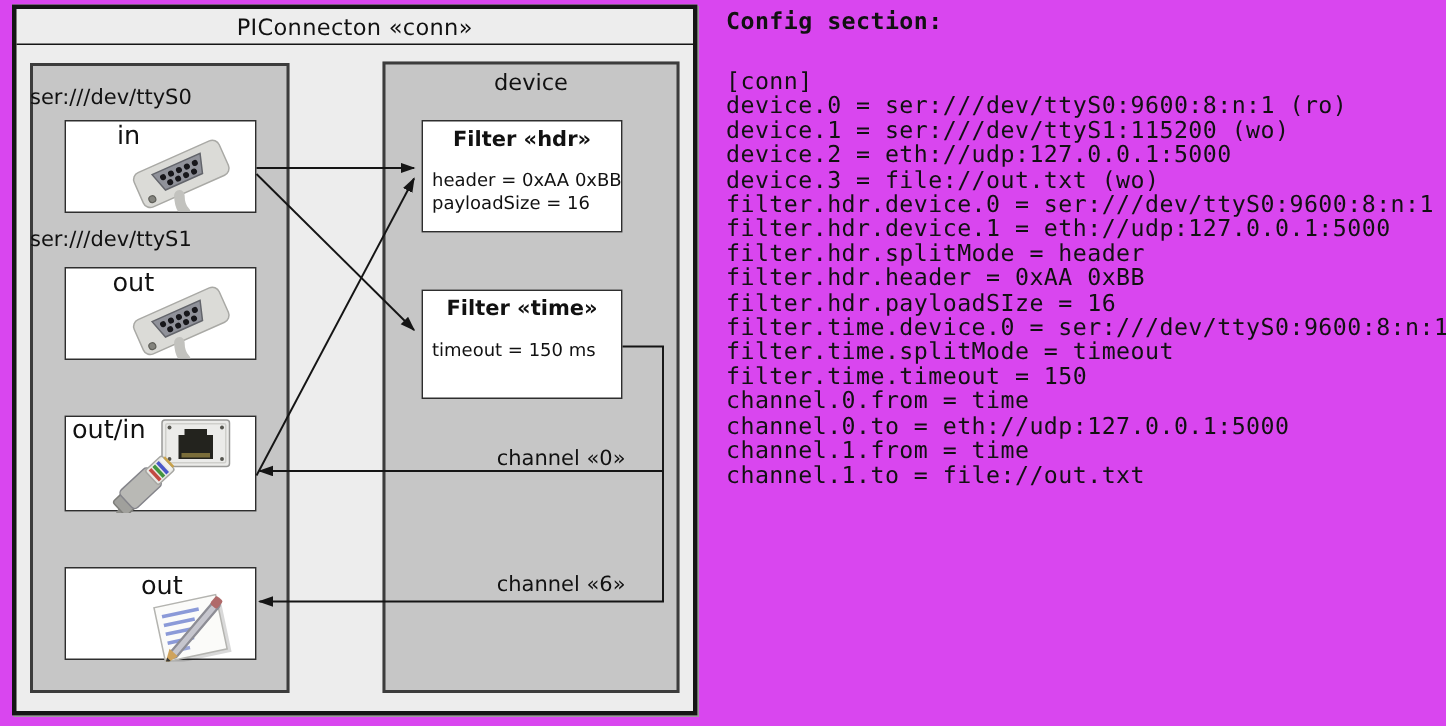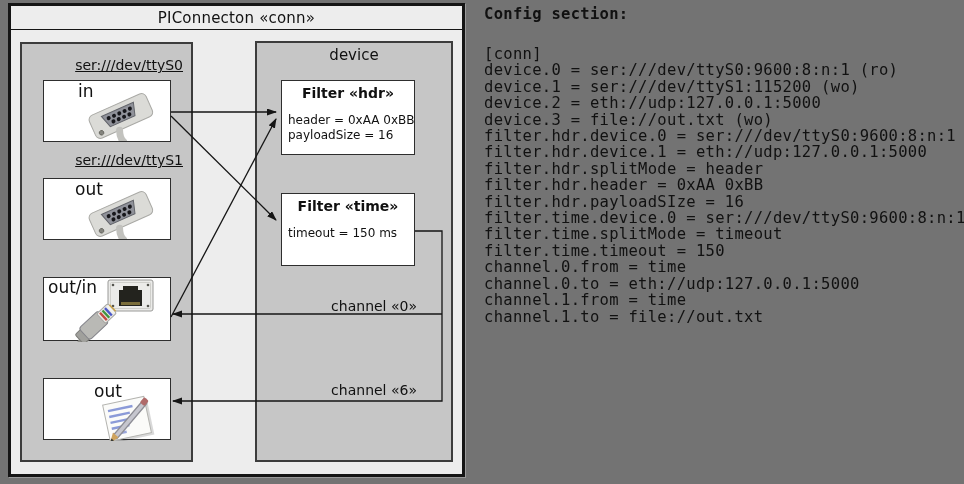--- a/index.html
+++ b/index.html
@@ -1,19 +1,19 @@
 <!DOCTYPE html>
 <html><head>
 <meta charset="utf-8">
 <style>
   * { margin:0; padding:0; box-sizing:border-box; }
   html,body { background:#ffffff; }
   #stage {
     position:relative; width:964px; height:484px;
-    background:#737373; overflow:hidden;
+    background:#d946ef; overflow:hidden;
     font-family:"DejaVu Sans", sans-serif; color:#111;
   }
   .abs { position:absolute; }
 
   
   #outer {
     left:8px; top:3px; width:457px; height:474px;
     background:#ededed; border:3px solid #151515;
     box-shadow:1px 1px 0 #9a9a9a;
   }
@@ -23,21 +23,21 @@
   }
   #title-sep { left:11px; top:29px; width:451px; height:1px; background:#151515; }
 
   .panel {
     background:#c6c6c6; border:2px solid #3c3c3c;
   }
   #devices-panel { left:20px; top:42px; width:173px; height:420px; }
   #filters-panel { left:255px; top:41px; width:198px; height:421px; }
   #filters-title { left:255px; top:46px; width:198px; text-align:center; font-size:15px; }
 
-  .dev-label { left:20px; width:163px; text-align:right; font-size:14px;text-decoration:underline; }
+  .dev-label { left:20px; width:163px; text-align:left; font-size:14px; }
   .dev-label.small { font-size:13px; }
 
   .dev-box {
     left:43px; width:128px; background:#fff; border:1.5px solid #2e2e2e;padding-left:24px;
   }
   .port { position:absolute; font-size:17px; line-height:19px; }
 
   .filter-box {
     left:281px; width:134px; background:#fff; border:1.5px solid #2e2e2e;
   }

